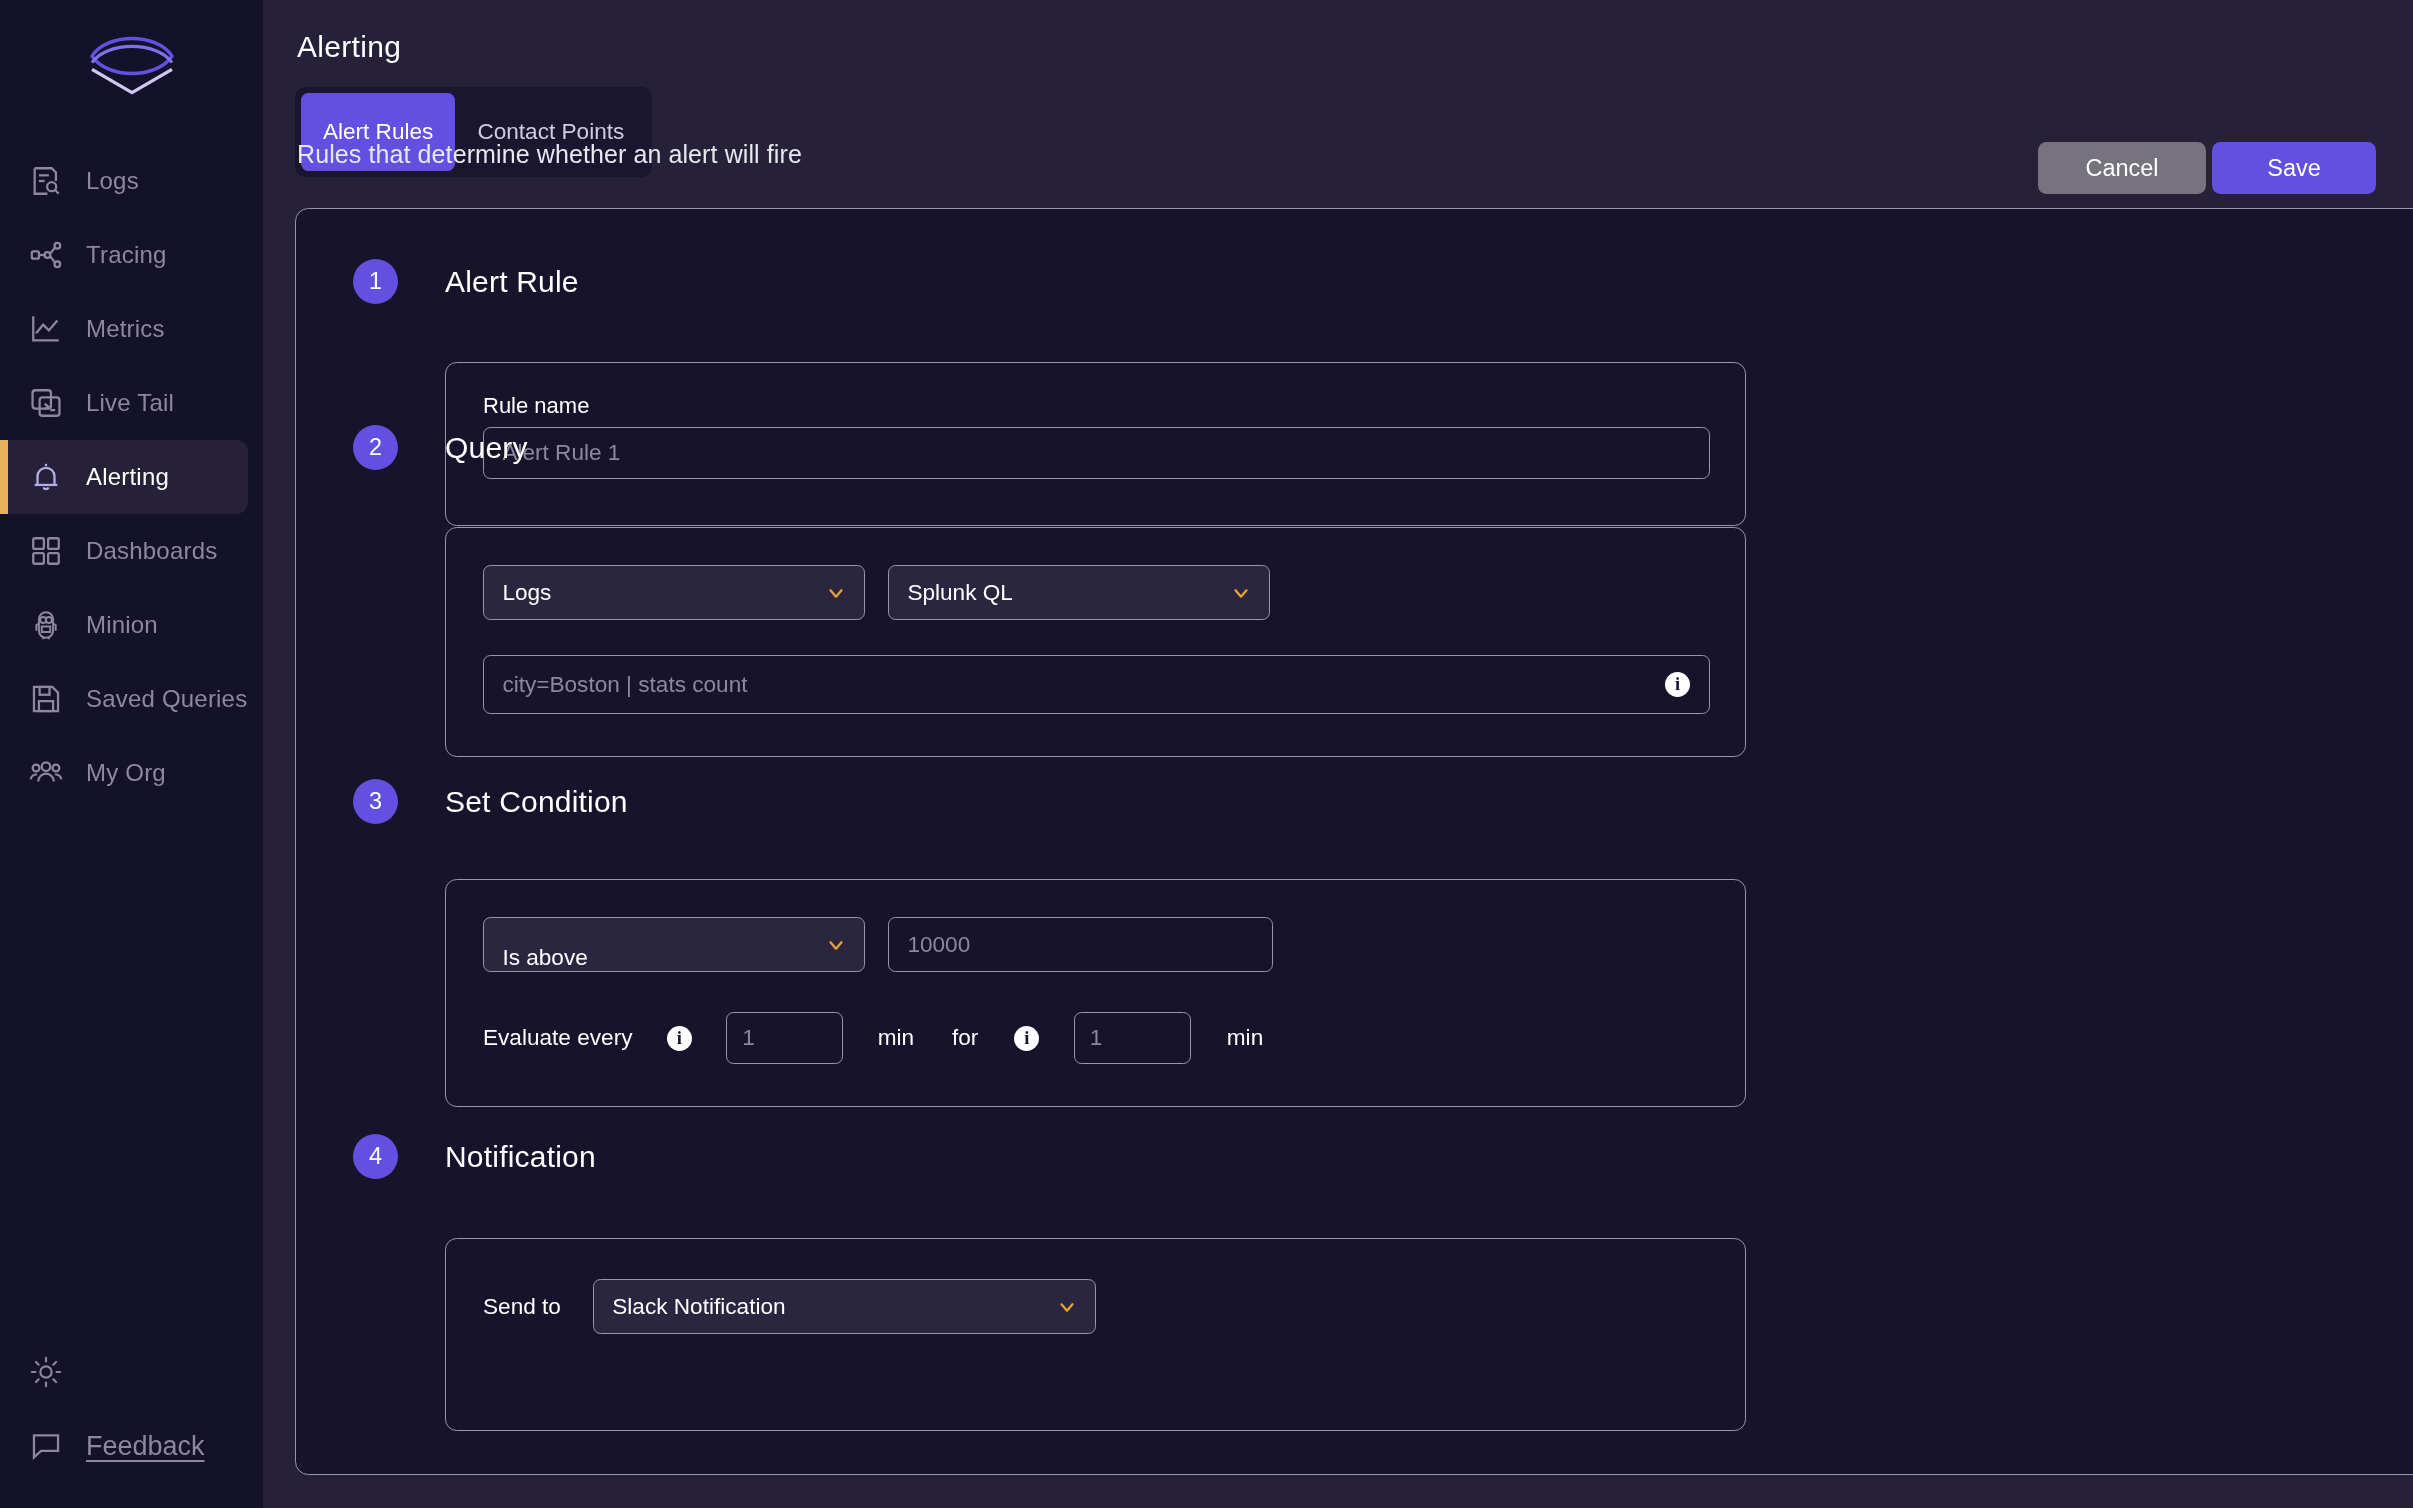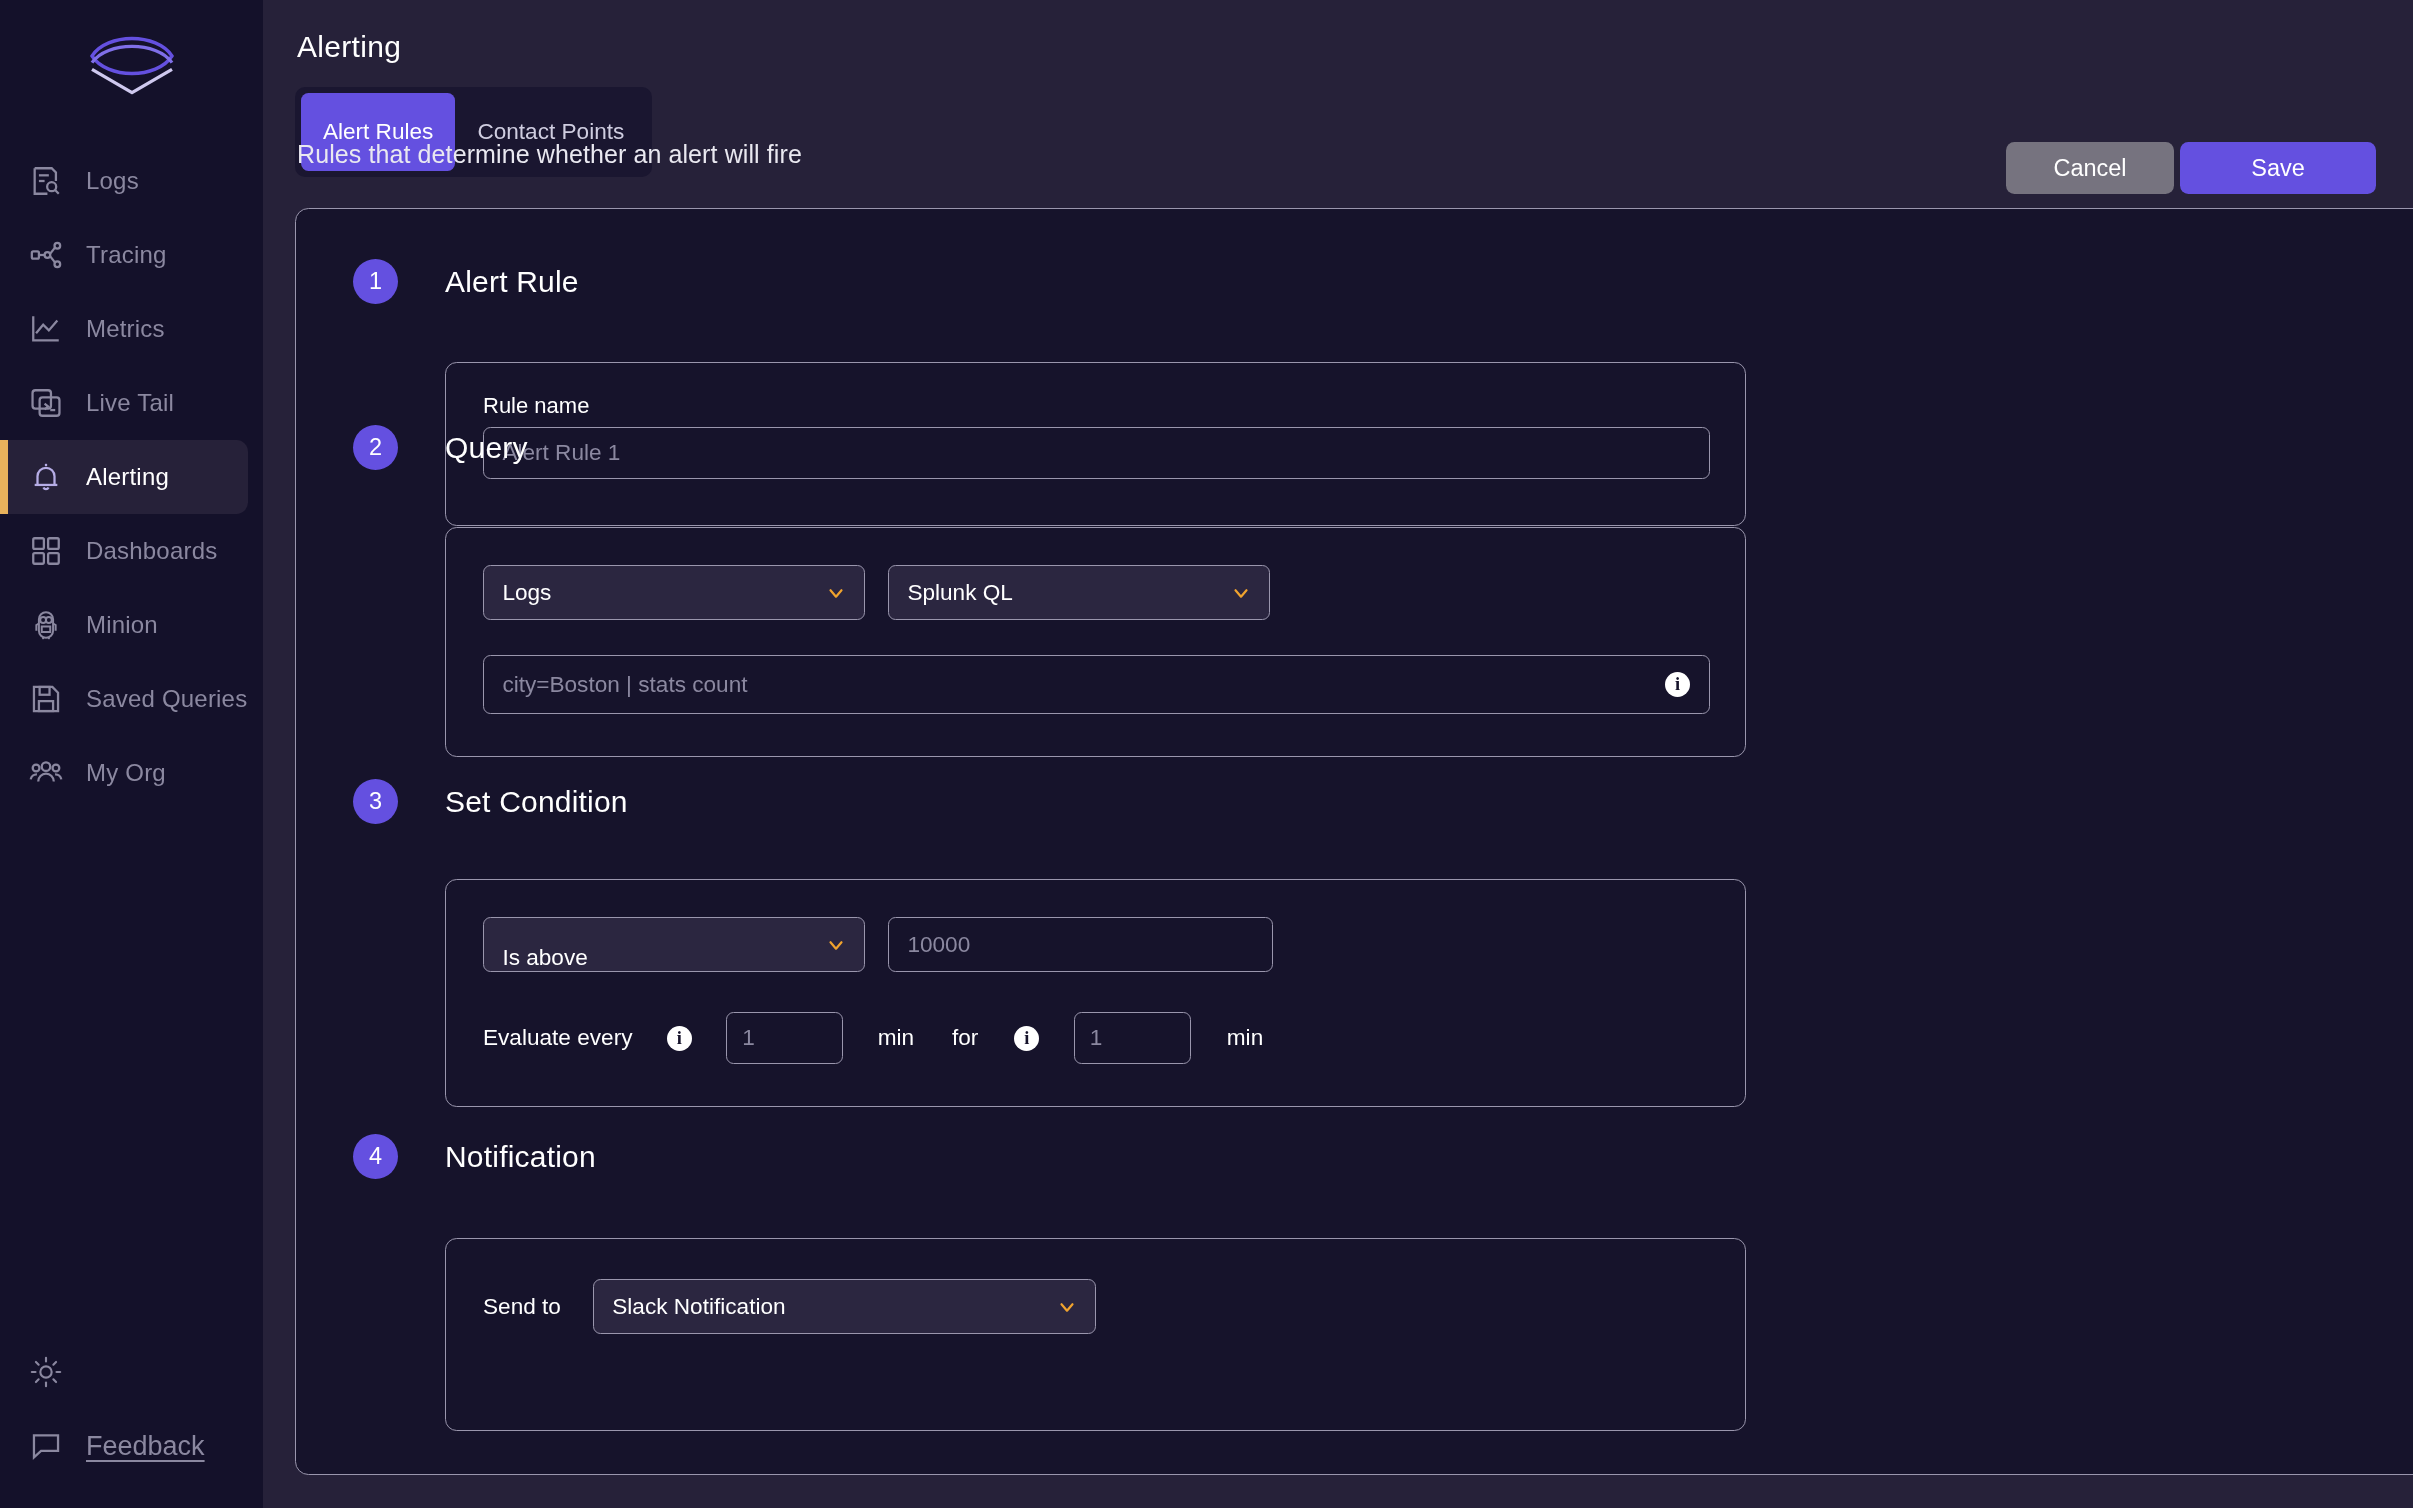--- a/index.html
+++ b/index.html
@@ -173,21 +173,21 @@
     font-family: "Liberation Sans", sans-serif;
     color: #ffffff;
     cursor: pointer;
     height: 52px;
     padding: 0 8.4px;
     display: flex;
     align-items: center;
     justify-content: center;
   }
   .btn-cancel { background: #76737f; width: 168px; }
-  .btn-save   { background: #6450e0; width: 196px; }
+  .btn-save   { background: #6450e0; width: 164px; }
 
   
   .card {
     position: absolute;
     left: 32px;
     top: 208px;
     width: 2350px;
     height: 1267px;
     background: #16132b;
     border: 1.7px solid #9a96ad;

